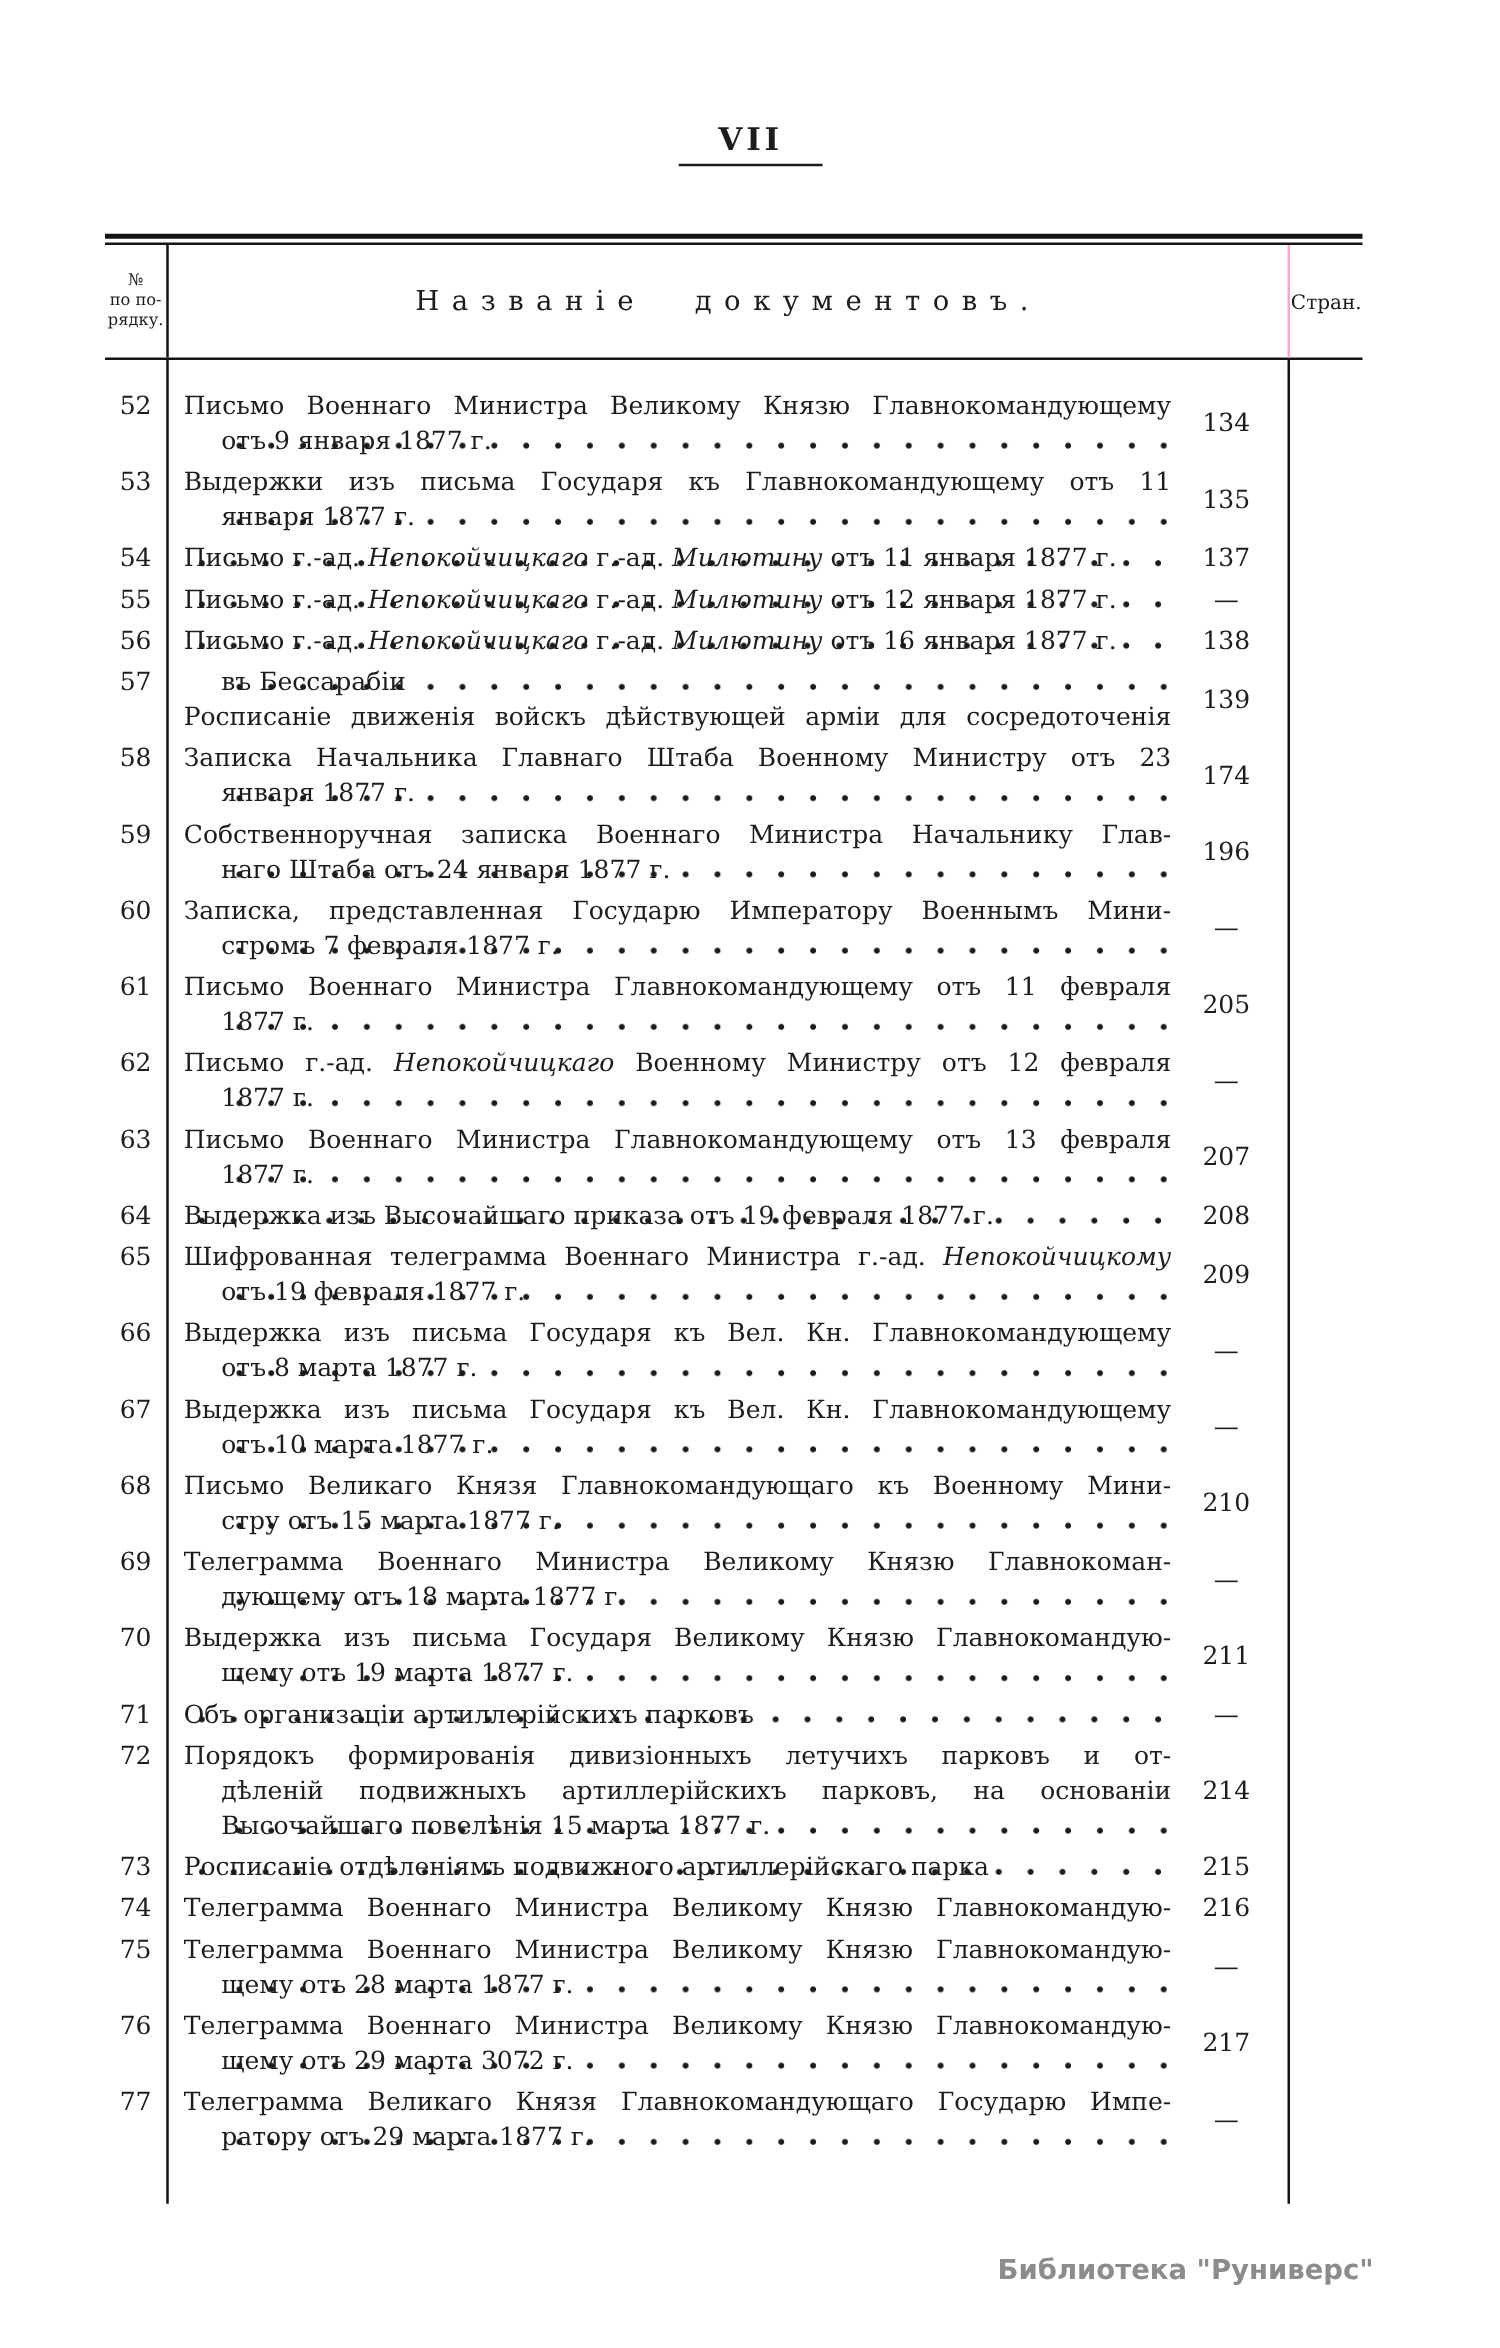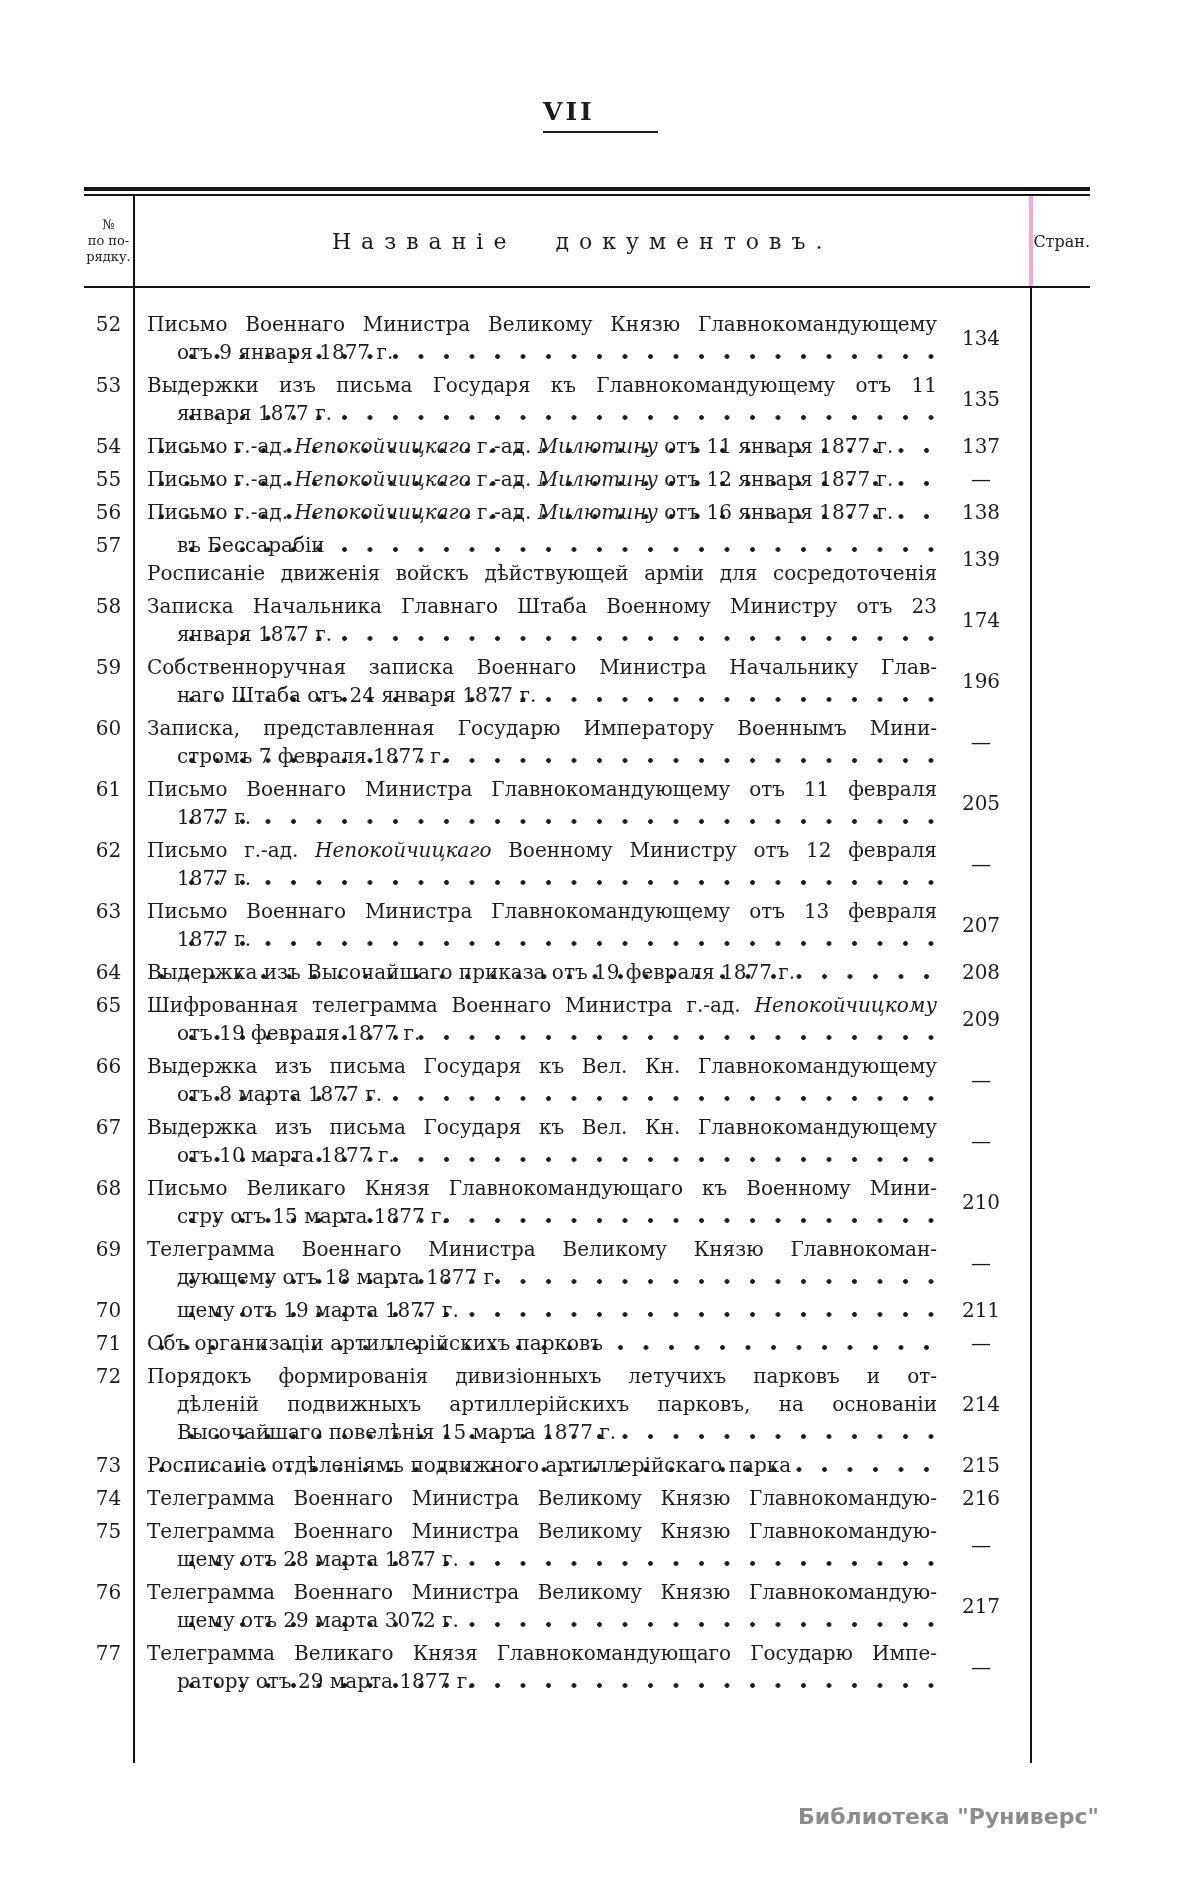--- a/index.html
+++ b/index.html
@@ -1,32 +1,32 @@
 <!DOCTYPE html>
 <html><head>
 <meta charset="utf-8">
 <style>
   html,body{margin:0;padding:0;background:#ffffff;}
   .page{position:relative;width:1200px;height:1878px;background:#fff;overflow:hidden;
         font-family:"DejaVu Serif","Liberation Serif",serif;color:#1c1c1c;}
 
   
-  .folio-wrap{position:absolute;top:98px;left:543px;width:115px;text-align:left;}
+  .folio-wrap{position:absolute;top:98px;left:543px;width:115px;text-align:center;}
   .folio{font-size:25px;font-weight:bold;letter-spacing:3px;line-height:28px;}
   .folio-rule{margin-top:5px;height:2px;background:#1b1b1b;}
 
   
   .toc{position:absolute;left:84px;top:187px;width:1006px;}
   .rule-thick{height:4px;background:#141414;margin-bottom:3px;}
   .rule-thin{height:2px;background:#141414;}
   .thead{display:flex;height:90px;}
   .th-num{box-sizing:content-box;width:49px;border-right:2px solid #141414;
           display:flex;flex-direction:column;justify-content:center;align-items:center;
           font-size:13px;line-height:16px;}
-  .th-title{width:895px;border-right:4px solid #f9a8d4;display:flex;justify-content:center;
+  .th-title{width:895px;border-right:2px solid #f9a8d4;display:flex;justify-content:center;
             align-items:center;font-size:22px;letter-spacing:10px;word-spacing:22px;}
   .th-page{flex:1;display:flex;justify-content:center;align-items:center;font-size:16px;}
   .head-rule{height:2px;background:#141414;}
 
   .tbody{position:relative;min-height:1475px;padding-top:22px;box-sizing:border-box;}
   .vline{position:absolute;top:0;bottom:0;width:2px;background:#141414;}
   .vline.left{left:49px;}
   .vline.right{left:946px;}
 
   .row{display:flex;margin-bottom:5px;}
@@ -288,20 +288,21 @@
               <span class="txt">дующему отъ 18 марта 1877 г.</span>
               <span class="leader"></span>
             </div>
           </div>
     <div class="cell-page">—</div>
   </div>
 
   <div class="row">
     <div class="cell-num">70</div>
     <div class="cell-title">
+            <div class="tl just">Выдержка изъ письма Государя Великому Князю Главнокомандую-</div>
             <div class="tl cont last">
               <span class="txt">щему отъ 19 марта 1877 г.</span>
               <span class="leader"></span>
             </div>
           </div>
     <div class="cell-page">211</div>
   </div>
 
   <div class="row">
     <div class="cell-num">71</div>

